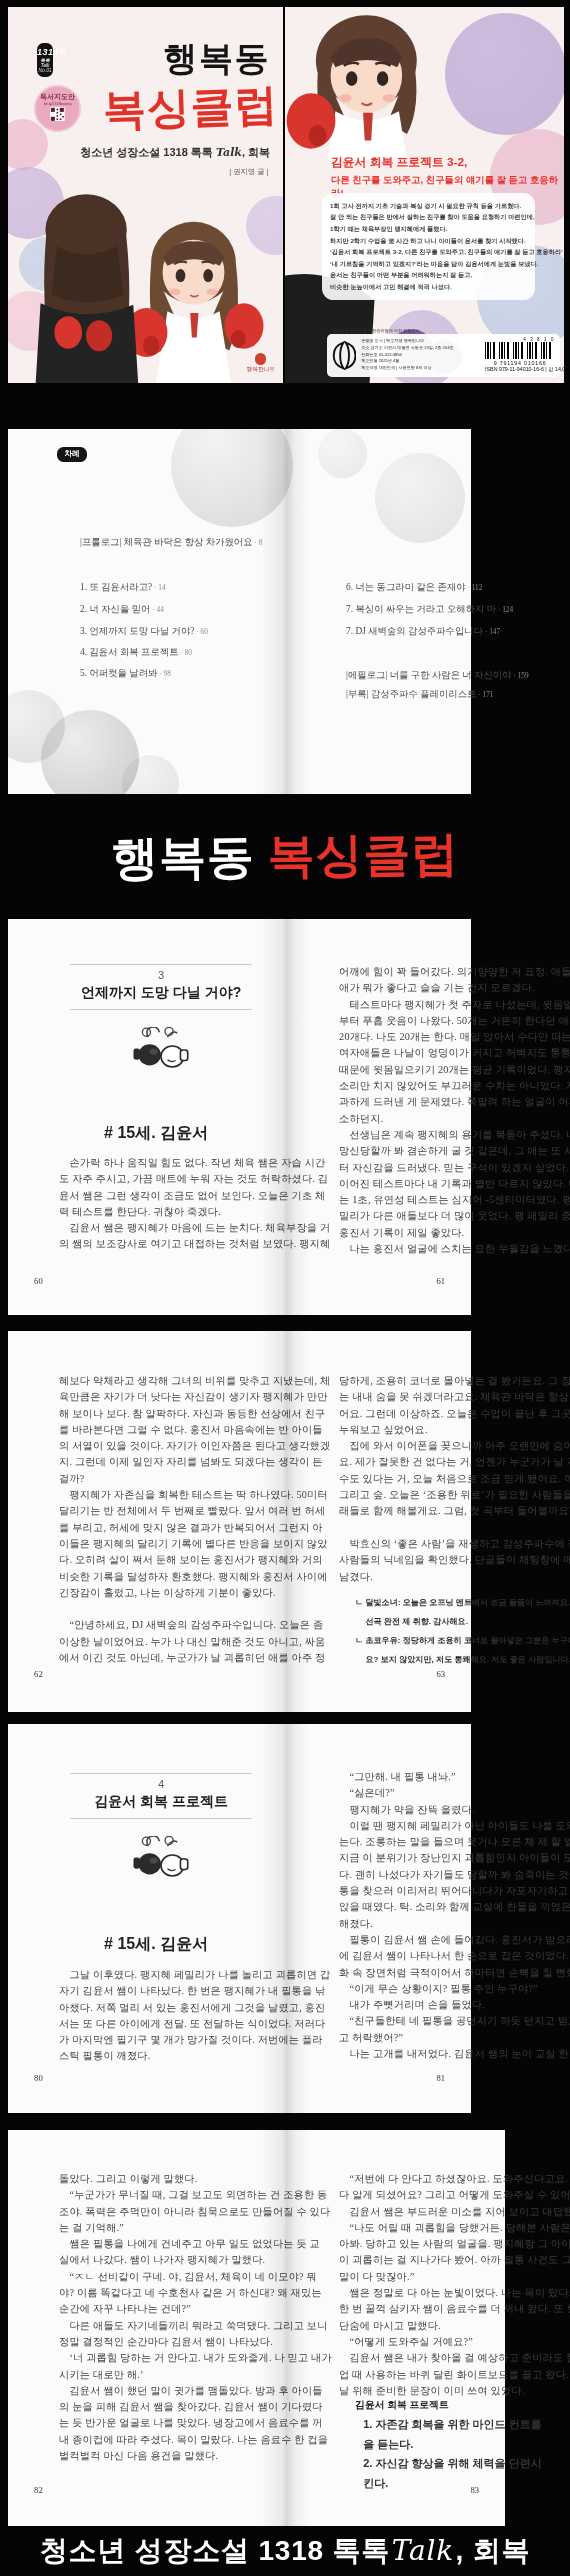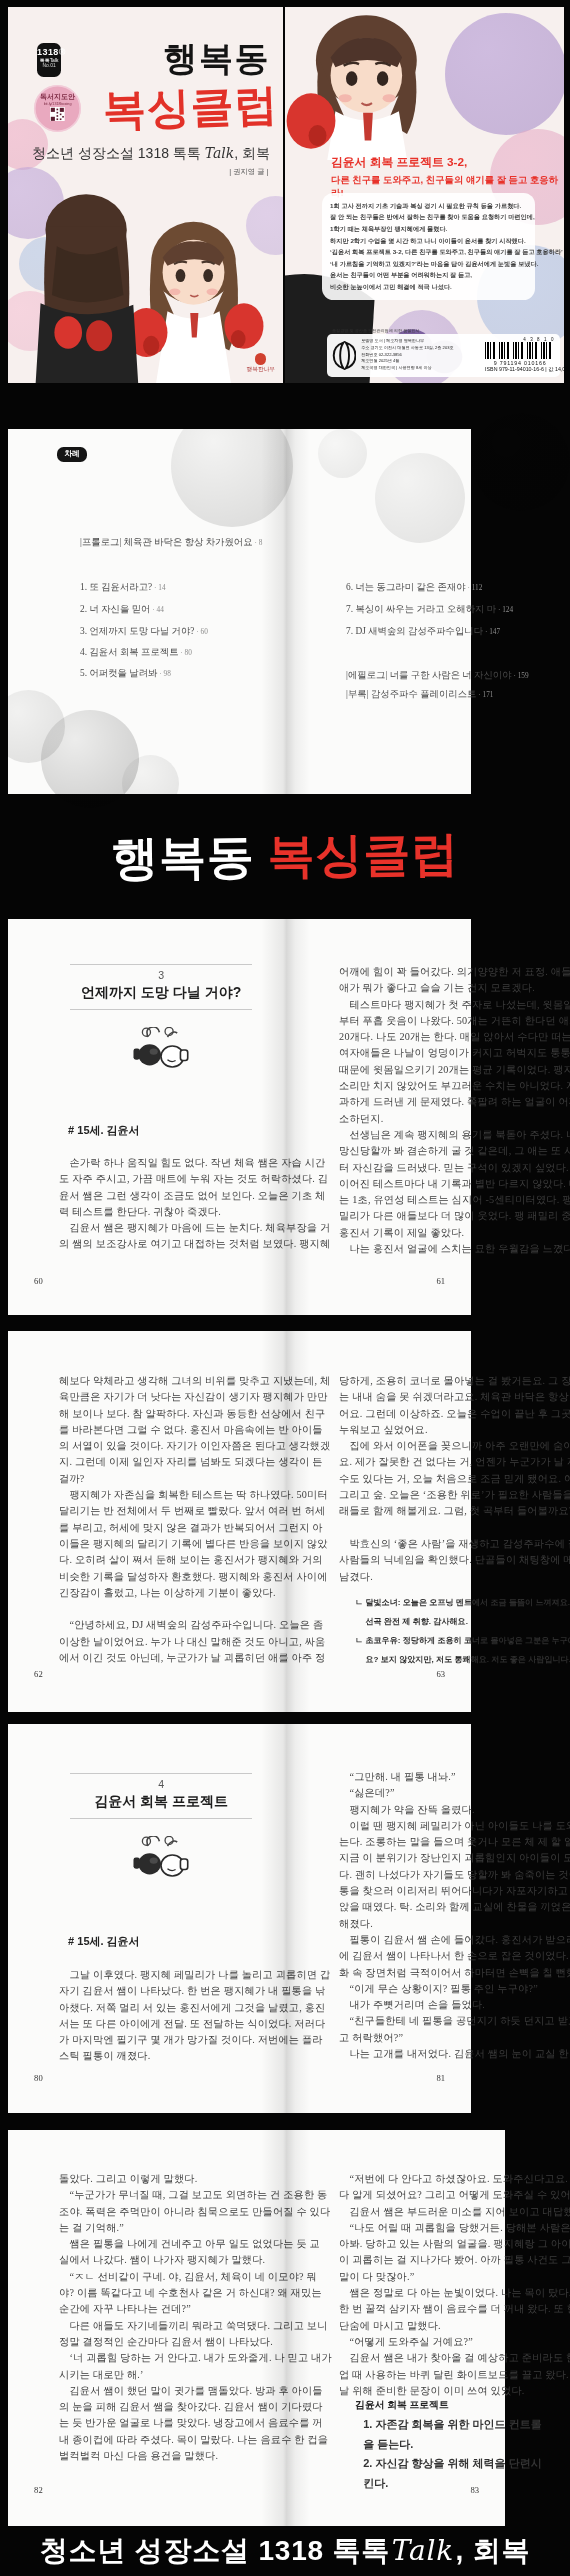--- a/index.html
+++ b/index.html
@@ -5,33 +5,33 @@
   html,body{margin:0;padding:0;background:#000;}
   .canvas{position:relative;width:570px;height:2576px;background:#050505;overflow:hidden;
           font-family:"Liberation Sans",sans-serif;}
   
   .abs{position:absolute;}
   .bub{position:absolute;border-radius:50%;}
   
   .cover{position:absolute;top:6.5px;height:376px;background:#f7f0ee;overflow:hidden;}
   .cover-front{left:8.1px;width:275px;}
   .cover-back{left:285px;width:279px;}
-  .badge1318{position:absolute;left:29px;top:36px;width:24px;height:34px;background:#111;
-     border-radius:6.5px;color:#fff;text-align:center;padding-top:4.1px;box-sizing:border-box;}
+  .badge1318{position:absolute;left:29px;top:36px;width:16px;height:34px;background:#111;
+     border-radius:6.5px;color:#fff;text-align:center;padding-top:4.1px;box-sizing:border-box;font-style:italic;}
   .badge1318 .b1{font-size:9px;font-weight:900;letter-spacing:0.4px;}
   .badge1318 .b2{font-size:4.9px;margin-top:0.8px;}
   .badge1318 .b3{font-size:4.9px;color:#ddd;}
   .sticker{position:absolute;left:26px;top:78px;width:47px;height:47px;background:#e9a9bf;
      border-radius:50%;text-align:center;box-shadow:0 0 0 1.6px rgba(255,255,255,.4) inset;}
   .sticker .t{font-size:7px;font-weight:800;color:#7e2c45;margin-top:7.3px;}
   .sticker .u{font-size:3.7px;color:#7e2c45;}
   .fc-title-black{position:absolute;right:13px;top:29px;font-size:34px;font-weight:900;color:#141414;letter-spacing:1.6px;}
   .fc-title-red{position:absolute;right:4.9px;top:72px;font-size:43px;font-weight:900;color:#e23128;
      letter-spacing:0.8px;transform:rotate(-2deg);}
-  .fc-sub{position:absolute;right:13px;top:138px;font-size:14px;font-weight:400;color:#333;}
+  .fc-sub{position:absolute;right:13px;top:138px;font-size:11px;font-weight:700;color:#333;}
   .fc-sub .talk{font-family:"DejaVu Serif",serif;font-style:italic;}
   .fc-author{position:absolute;right:14.7px;top:160px;font-size:7.3px;color:#555;}
   .fc-pub{position:absolute;right:8.1px;bottom:8.1px;font-size:5.7px;color:#a33;text-align:center;}
   .fc-pub .dot{width:11.4px;height:11.4px;border-radius:50%;background:#d0402f;margin:0 auto 1.6px;}
   
   .bc-h1{position:absolute;left:46px;top:148px;font-size:11.8px;font-weight:900;color:#e8322a;}
   .bc-h2{position:absolute;left:46px;top:167px;font-size:9.4px;font-weight:800;color:#e8322a;}
   .bc-box{position:absolute;left:37px;top:186px;width:213px;min-height:99px;background:rgba(255,255,255,.9);
      border-radius:11.4px;padding:7.3px 8.1px;box-sizing:border-box;}
   .bc-line{font-size:6.2px;line-height:11.6px;color:#3c3c3c;font-weight:600;white-space:nowrap;}
@@ -53,21 +53,21 @@
      background:linear-gradient(90deg,rgba(0,0,0,0),rgba(0,0,0,.08) 45%,rgba(0,0,0,.14) 52%,rgba(0,0,0,.05) 70%,rgba(0,0,0,0));pointer-events:none;}
   .pgnum{position:absolute;font-size:8.6px;color:#333;font-family:"Liberation Serif",serif;}
   .body-col{position:absolute;}
   .body-line{font-family:"Liberation Serif","DejaVu Serif",serif;font-size:10.2px;line-height:16.3px;
      min-height:16.3px;color:#3d3d3d;white-space:nowrap;letter-spacing:0.2px;}
   .chat-line{font-size:8.1px;line-height:19px;min-height:19px;color:#2e2e2e;font-weight:700;white-space:nowrap;}
   .ch-block{position:absolute;text-align:center;}
   .ch-rule{height:0.8px;background:#c9c9c9;margin:0 11.4px;}
   .ch-no{font-size:10.6px;color:#555;margin-top:4.1px;}
   .ch-title{font-size:14px;font-weight:800;color:#1d1d1d;margin:3.3px 0 6.5px;}
-  .hashtag{position:absolute;font-size:11px;font-weight:800;color:#222;}
+  .hashtag{position:absolute;font-size:16px;font-weight:800;color:#222;margin-left:36px;}
   .box-title{font-size:9.8px;font-weight:800;color:#222;}
   .box-item{font-size:11px;line-height:19.6px;font-weight:700;color:#333;}
   
   .toc-badge{position:absolute;left:49px;top:18px;background:#151515;color:#fff;font-size:7.7px;
      font-weight:700;padding:2.4px 7.3px;border-radius:6.5px;}
   .toc-col{position:absolute;}
   .toc-item{font-family:"Liberation Serif","DejaVu Serif",serif;font-size:9.4px;color:#4a4a4a;
      white-space:nowrap;position:absolute;}
   .toc-page{font-size:7.3px;color:#8b8b8b;}
   

